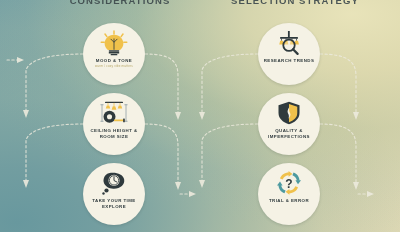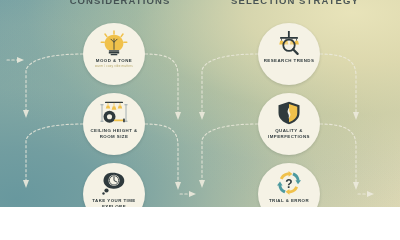--- a/index.html
+++ b/index.html
@@ -3,21 +3,21 @@
 <meta charset="utf-8">
 <style>
   html, body {
     margin: 0;
     padding: 0;
     background: #ffffff;
   }
   #infographic {
     position: relative;
     width: 400px;
-    height: 207px;
+    height: 232px;
     overflow: hidden;
     font-family: "Liberation Sans", sans-serif;
     background:
       radial-gradient(ellipse 120% 110% at 88% 6%, rgba(233,228,186,0.98) 0%, rgba(226,220,176,0.80) 22%, rgba(200,203,160,0.35) 45%, rgba(150,175,165,0.05) 68%, rgba(120,160,160,0) 85%),
       radial-gradient(ellipse 110% 120% at 4% 96%, rgba(104,152,158,1) 0%, rgba(112,156,160,0.92) 20%, rgba(132,168,164,0.55) 45%, rgba(165,185,168,0.18) 70%, rgba(190,195,170,0) 90%),
       linear-gradient(128deg, #74a0a4 0%, #8aaea4 26%, #a9bda4 50%, #c8cba6 72%, #ddd8b4 100%);
   }
 
   
   .sec-title {

